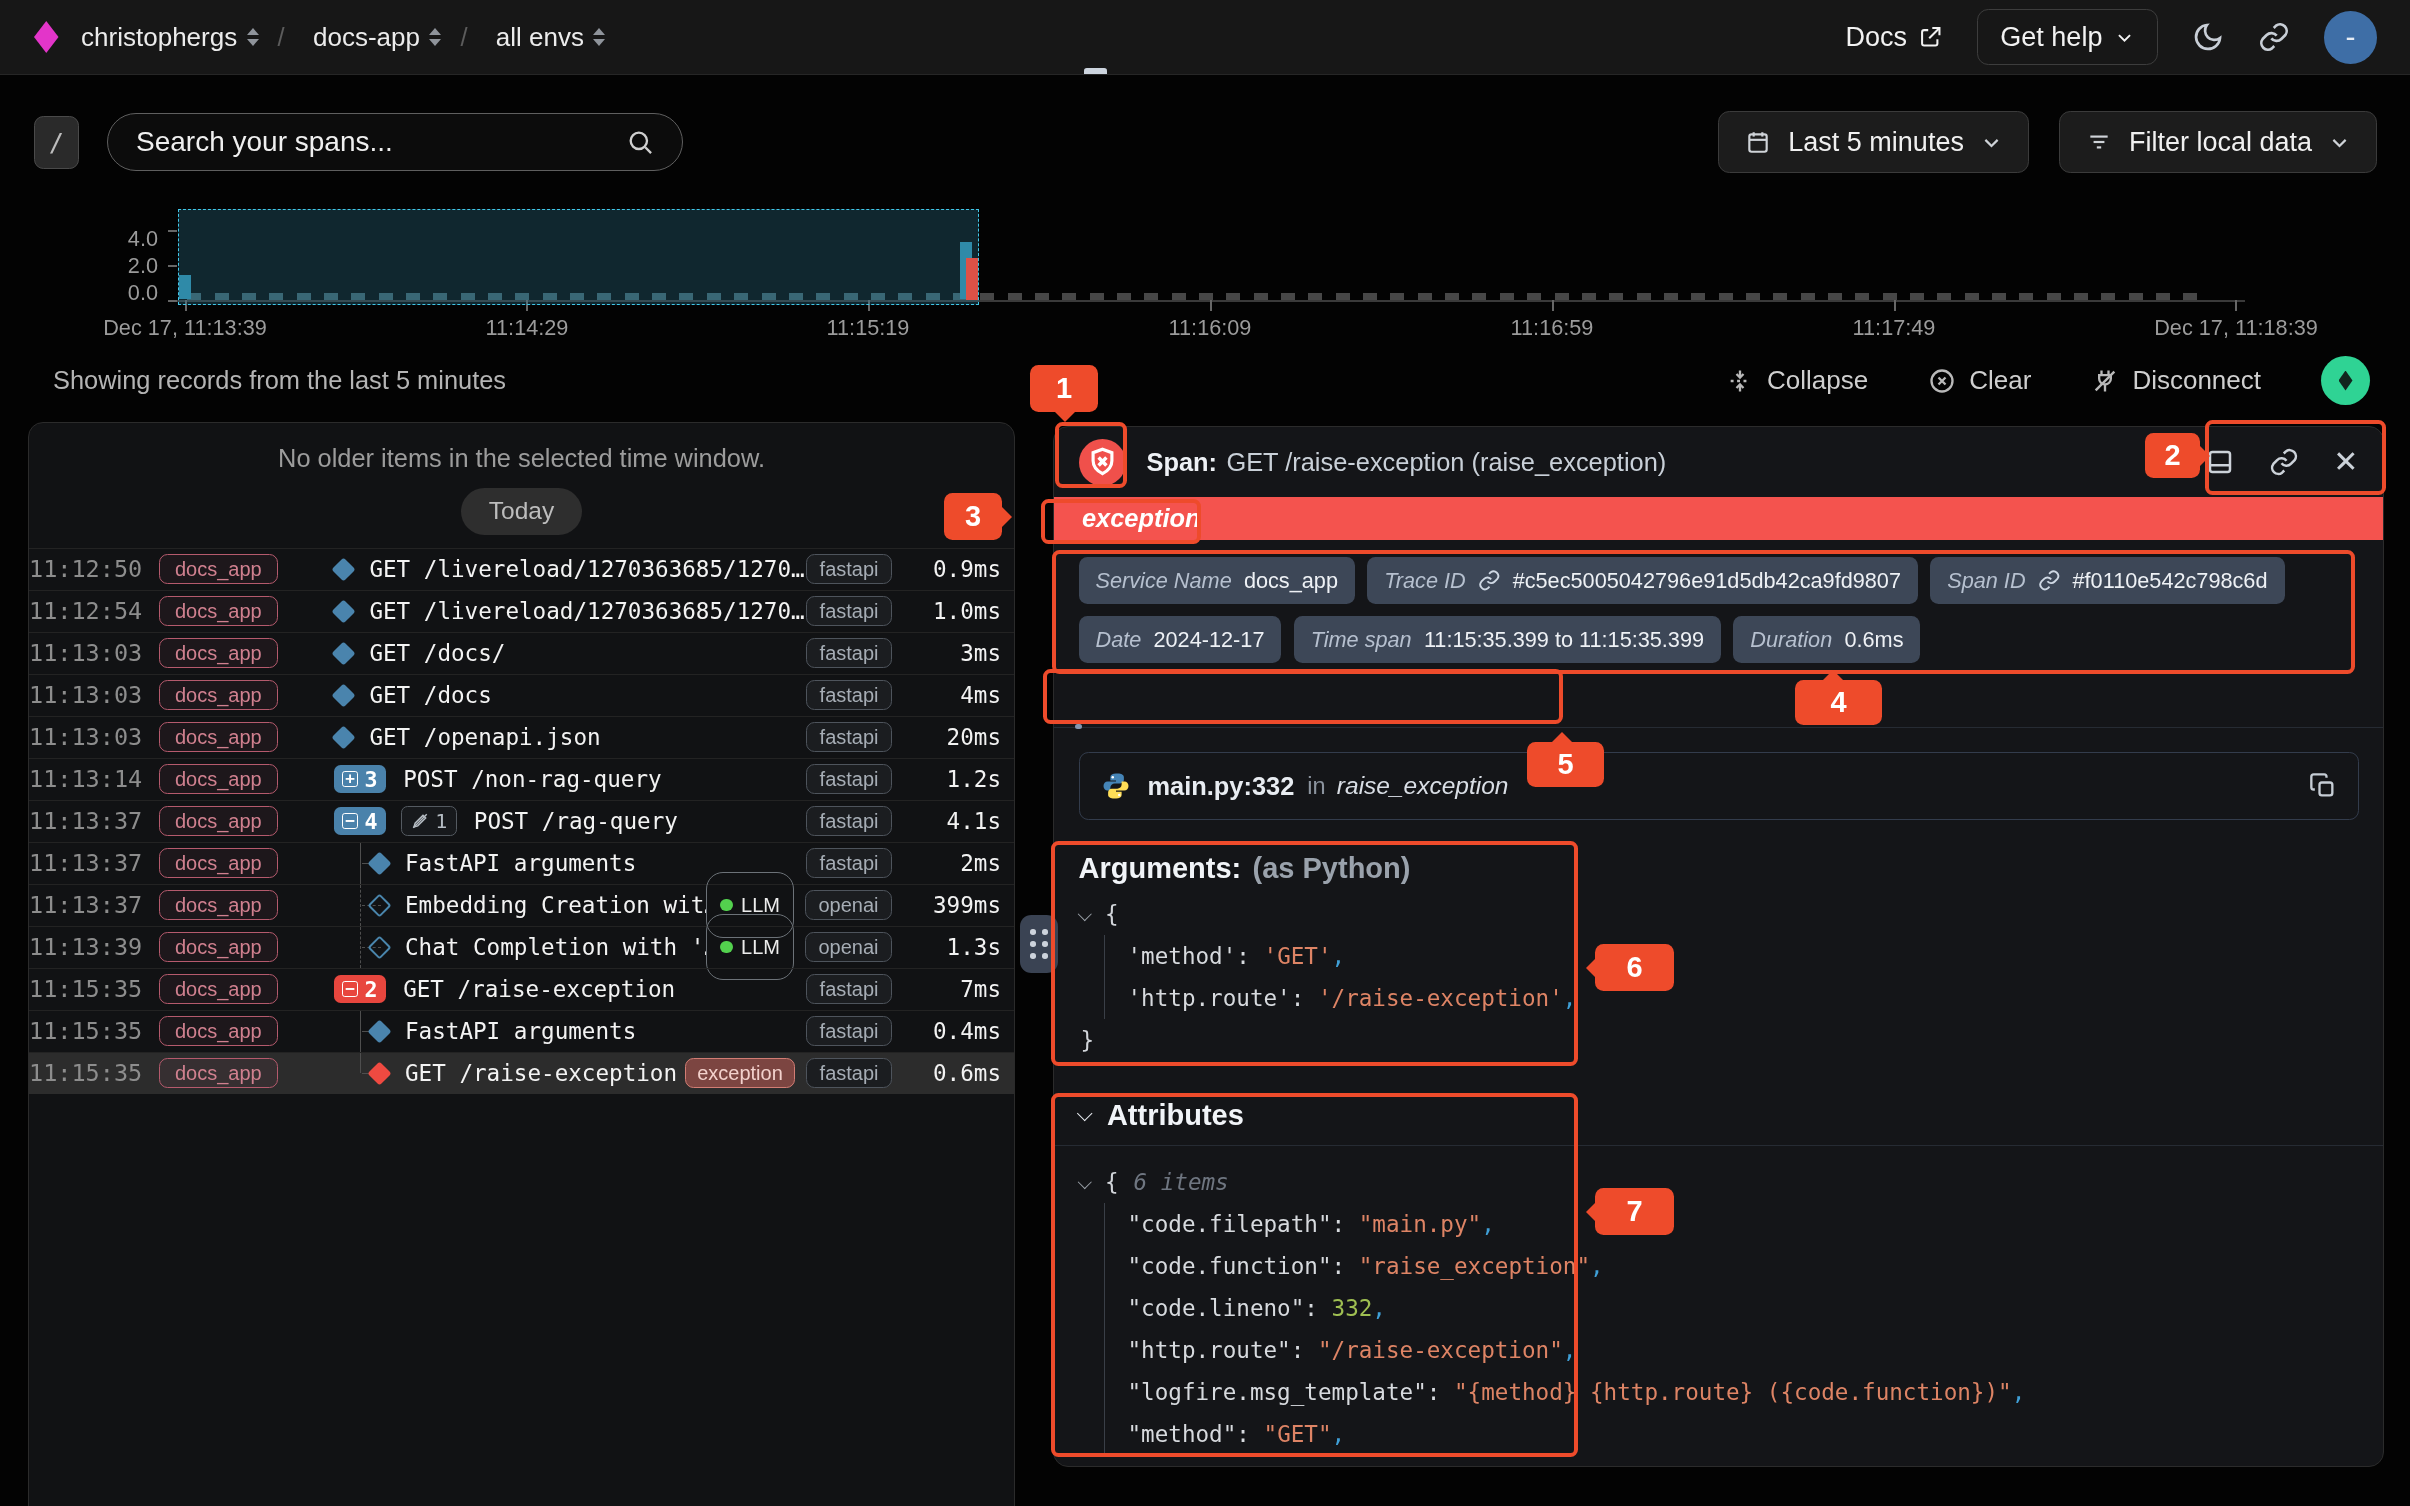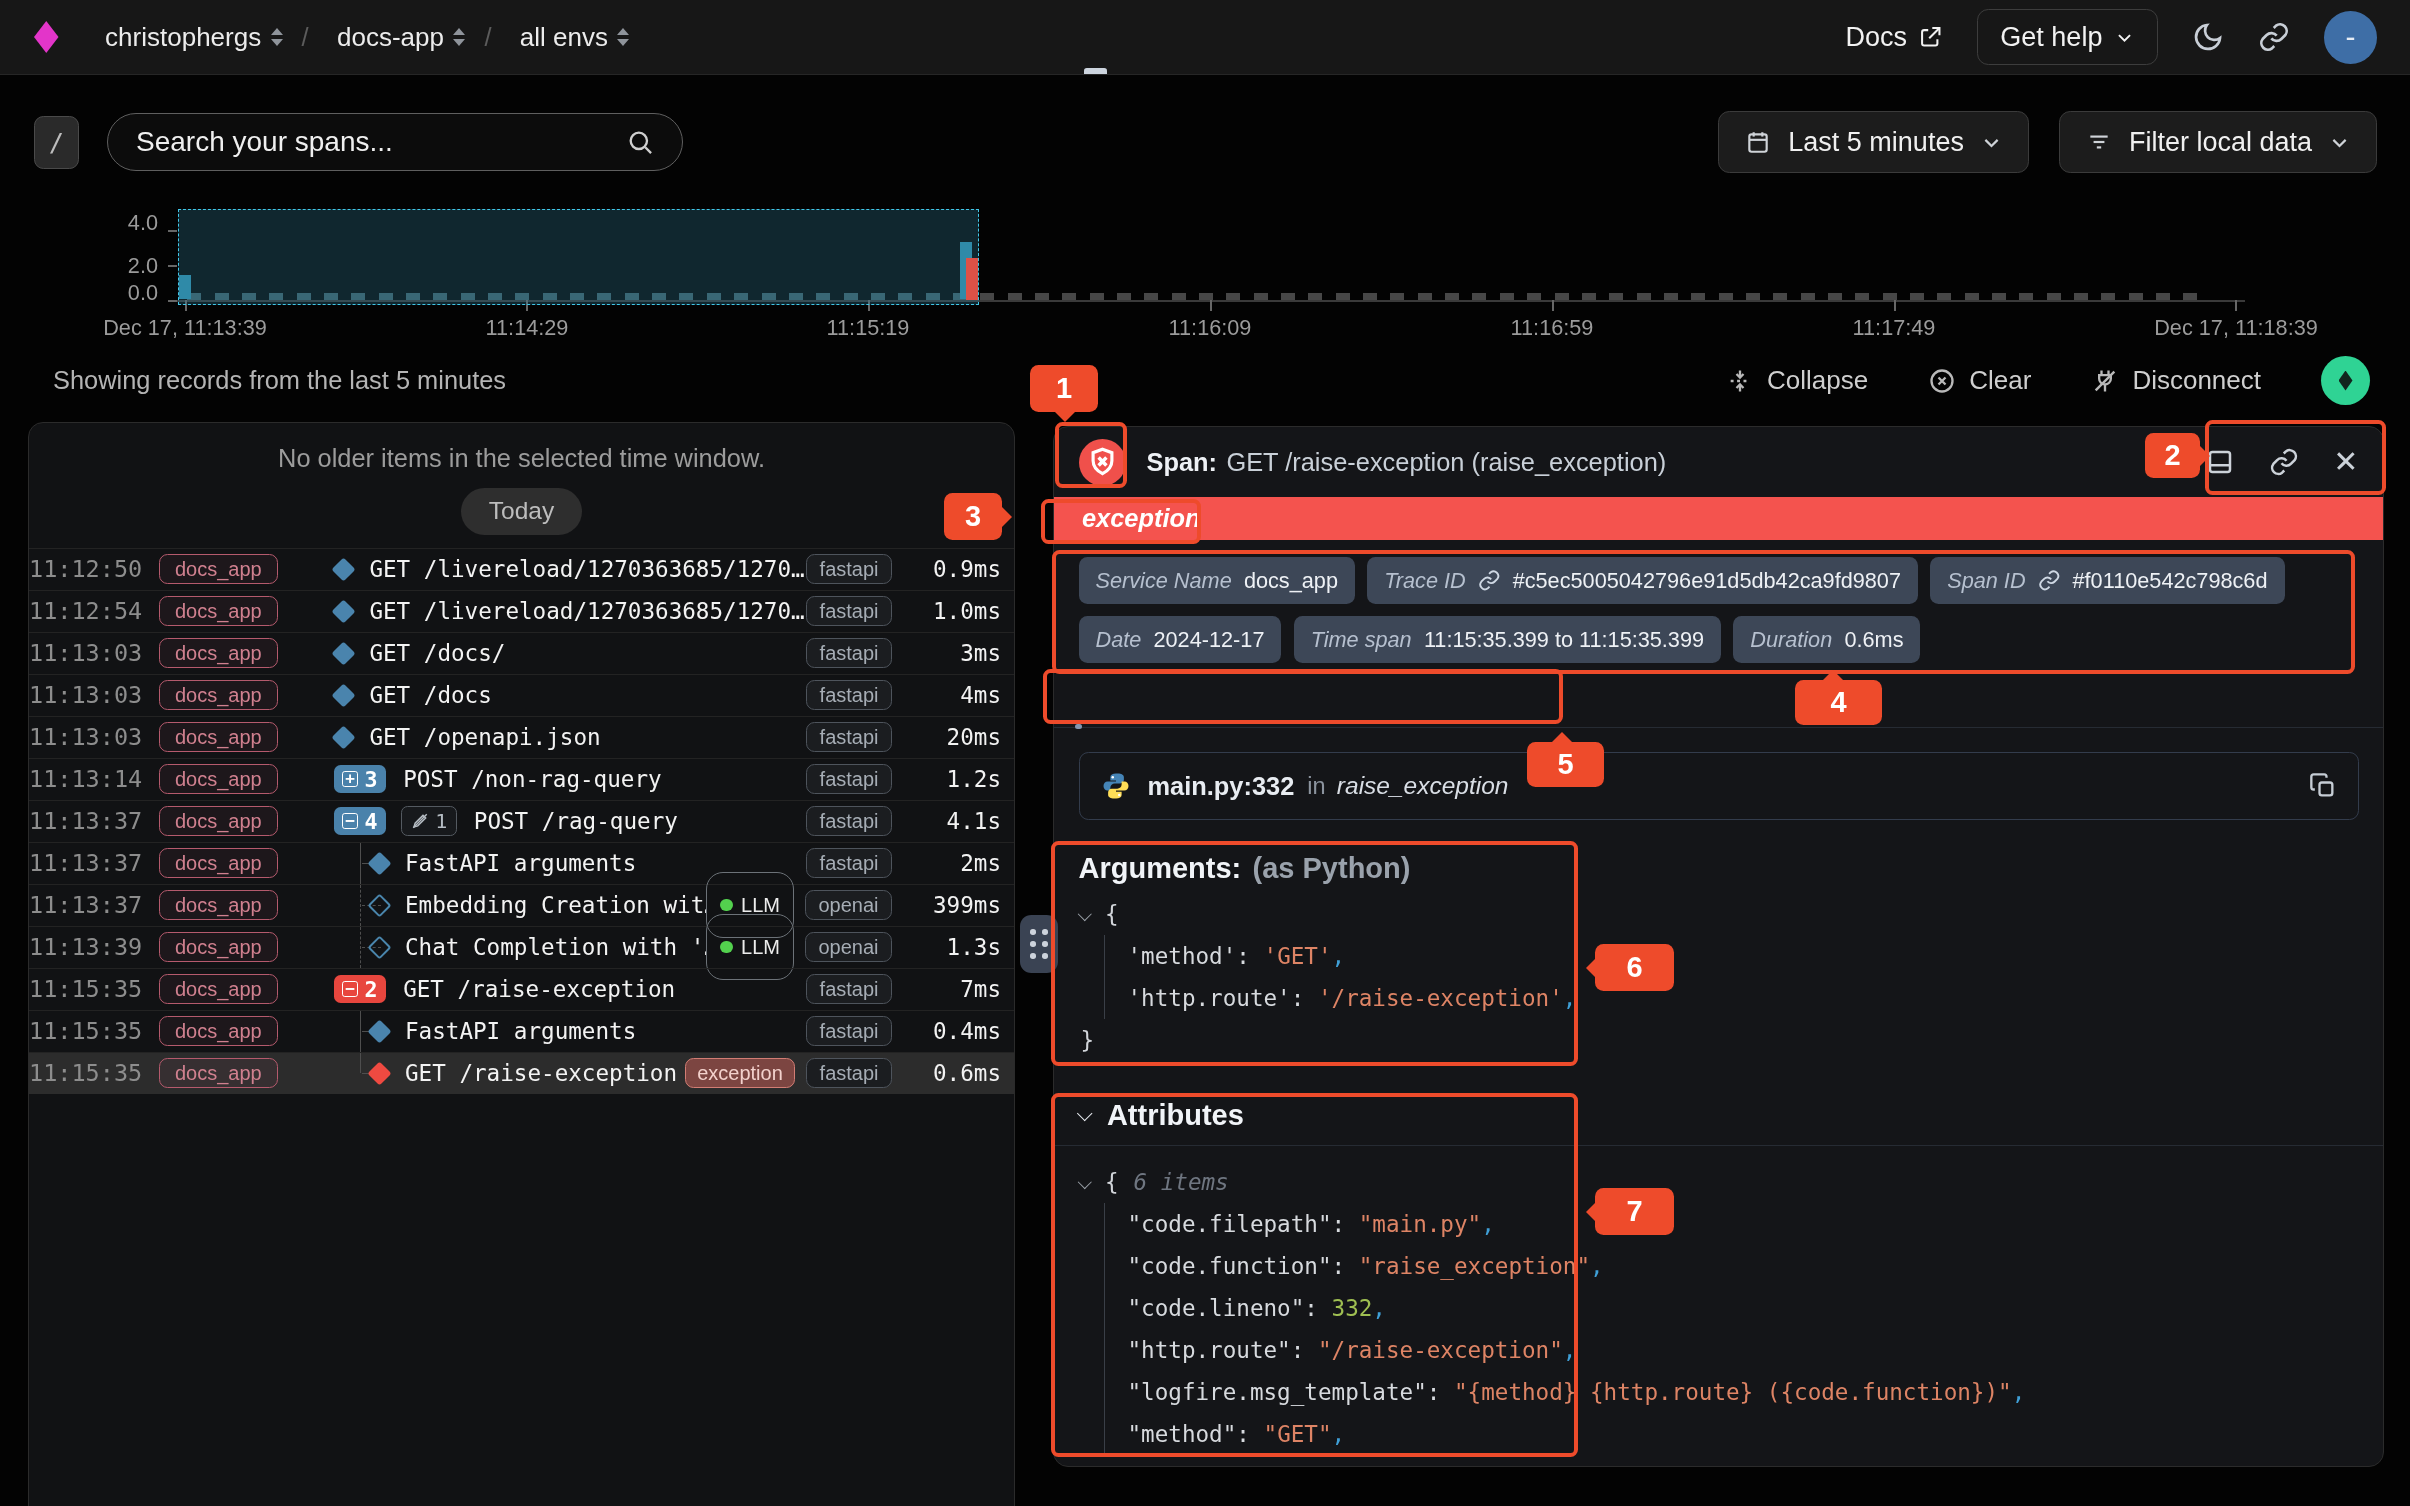--- a/index.html
+++ b/index.html
@@ -2,21 +2,21 @@
 <html style="font-size:15px"><head>
 <meta charset="utf-8">
 <style>
   html,body{margin:0;padding:0;background:#030303;}
   body{width:2411px;height:1507px;position:relative;overflow:hidden;
        font-family:"Liberation Sans",sans-serif;color:#e8e8e8;-webkit-font-smoothing:antialiased;}
   .mono{font-family:"DejaVu Sans Mono",monospace;}
   svg{display:block;}
   
   .topnav{position:absolute;top:0;left:0;width:2411px;height:75px;background:#171717;
-          border-bottom:1.9px solid #262626;display:flex;align-items:center;padding:0 34px;box-sizing:border-box;gap:24px;}
+          border-bottom:1.9px solid #262626;display:flex;align-items:center;padding:0 34px;box-sizing:border-box;}
   .logo{width:24.5px;height:32px;background:#e335c9;clip-path:polygon(50% 0,100% 50%,50% 100%,0 50%);margin-right:22.6px;flex:none;}
   .crumbs{display:flex;align-items:center;font-size:26px;color:#ececec;}
   .crumb{display:flex;align-items:center;gap:9.4px;cursor:pointer;}
   .crumb .sep{color:#5c5c5c;margin:0 19px;font-size:25.4px;}
   .crumb:first-child .sep{display:none;}
   .sorticon{display:inline-flex;flex-direction:column;gap:3.8px;}
   .sorticon i{display:block;width:0;height:0;border-left:6.6px solid transparent;border-right:6.6px solid transparent;}
   .sorticon i.up{border-bottom:7.5px solid #8f949b;}
   .sorticon i.dn{border-top:7.5px solid #8f949b;}
   .navtabs{position:absolute;left:50%;transform:translateX(-50%);display:flex;gap:55px;align-items:center;height:100%;}
@@ -361,21 +361,21 @@
     <div class="xtick" style="left: 1552px; top: 100px;"></div>
     <div class="xlabel" style="left: 1420px; top: 115px;">11:16:59</div>
     <div class="xtick" style="left: 1894px; top: 100px;"></div>
     <div class="xlabel" style="left: 1762px; top: 115px;">11:17:49</div>
     <div class="xtick" style="left: 2235px; top: 100px;"></div>
     <div class="xlabel" style="left: 2104px; top: 115px;">Dec 17, 11:18:39</div>
     <div class="ylabel" style="left: 109px; top: 80px;">0.0</div>
     <div class="ytick" style="left: 168px; top: 100px;"></div>
     <div class="ylabel" style="left: 109px; top: 53px;">2.0</div>
     <div class="ytick" style="left: 168px; top: 65px;"></div>
-    <div class="ylabel" style="left: 109px; top: 10px;">4.0</div>
+    <div class="ylabel" style="left: 109px; top: 26px;">4.0</div>
     <div class="ytick" style="left: 168px; top: 30px;"></div>
   </div>
 
 <div class="statusrow">
   <span class="showing">Showing records from the last 5 minutes</span>
   <div class="statbtns">
     <div class="statbtn">
       <svg width="28" height="28" viewBox="0 0 24 24" fill="none" stroke="currentColor" stroke-width="2">
           <path d="M12 3v5"></path>
           <path d="m9 6 3 3 3-3"></path>

